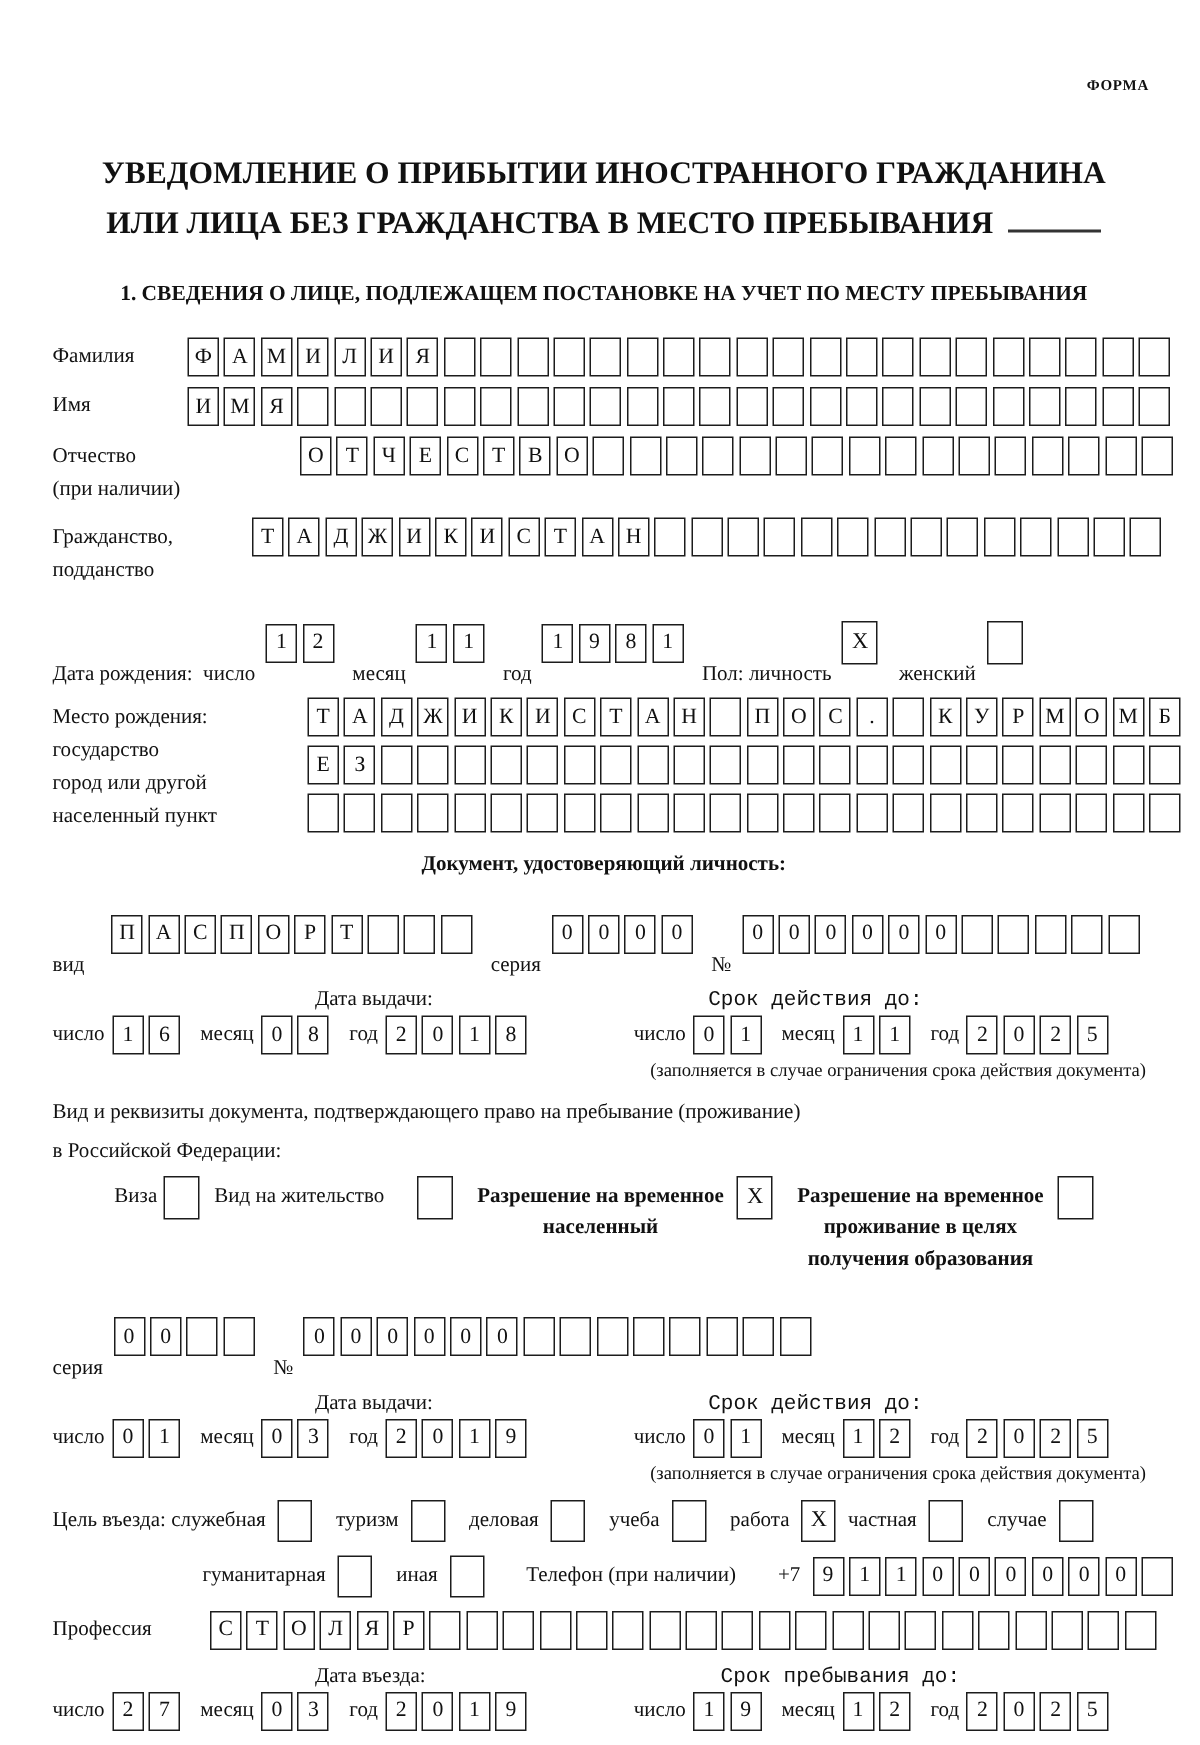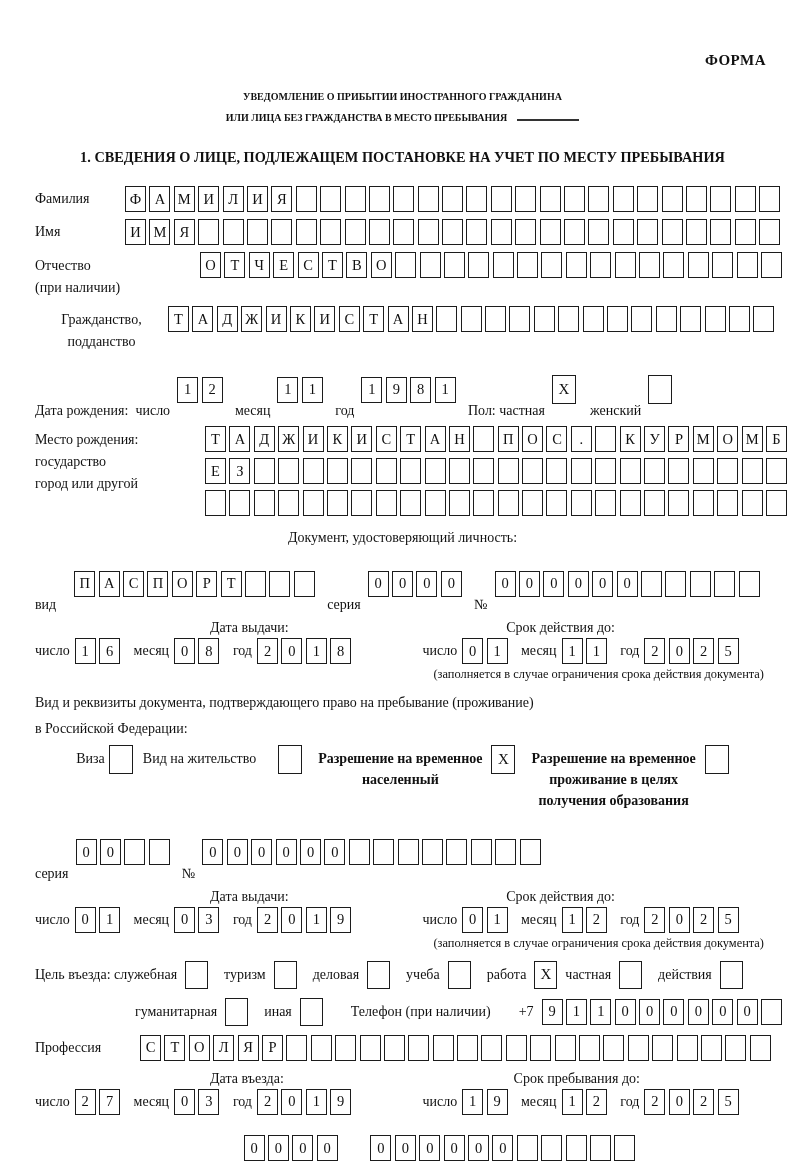--- a/index.html
+++ b/index.html
@@ -5,52 +5,52 @@
   html,body{margin:0;padding:0;background:#ffffff;}
   body{
     width:800px;height:1163px;
     font-family:"Liberation Serif","DejaVu Serif",serif;
     color:#111;overflow:hidden;
     box-sizing:border-box;
     padding:36px 30px 0 35px;
   }
   .appendix{margin-left:585px;font-size:13px;line-height:1.5;}
   .appendix .gap{margin-top:4px;}
-  .form-label{margin-top:16px;text-align:right;font-weight:bold;font-size:15px;letter-spacing:.5px;padding-right:4px;}
-  .title{margin-top:20px;text-align:center;font-weight:bold;font-size:10px;line-height:1.55;}
+  .form-label{margin-top:16px;text-align:right;font-weight:bold;font-size:10px;letter-spacing:.5px;padding-right:4px;}
+  .title{margin-top:36px;text-align:center;font-weight:bold;font-size:21px;line-height:1.55;}
   .blank-line{display:inline-block;width:62px;border-bottom:2px solid #333;height:14px;margin-left:10px;}
   .section-heading{margin-top:24px;text-align:center;font-weight:bold;font-size:14.3px;}
   .form-body{margin-top:20px;font-size:14px;}
   .row{display:flex;align-items:flex-start;margin-bottom:7px;}
   .lbl{padding-top:5px;flex:0 0 auto;}
   .w90{width:90px;}
-  .w133{width:133px;text-align:center;}
+  .w133{width:133px;}
   .w165{width:165px;}
   .w170{width:170px;}
   .lbl-col{flex:0 0 auto;line-height:22px;padding-top:3px;}
   .cells{display:flex;flex-wrap:nowrap;}
   .cell{
     width:19px;height:24px;border:1.6px solid #1c1c1c;margin-right:3.4px;
     display:flex;align-items:center;justify-content:center;
     font-size:14.5px;flex:0 0 auto;background:#fff;
   }
   .cell-rows .cells{margin-bottom:6px;}
   .cbox{
     width:22px;height:27px;border:1.6px solid #1c1c1c;
     display:flex;align-items:center;justify-content:center;
     font-size:15px;flex:0 0 auto;background:#fff;
   }
   .inline-row{display:flex;align-items:center;margin-bottom:7px;flex-wrap:nowrap;}
   .inline-row > span{margin-right:7px;white-space:nowrap;margin-top:43px;}
   .inline-row .cells{margin-right:9px;}
   .inline-row .cbox{margin-right:14px;}
-  .center-bold{text-align:center;font-weight:normal;font-size:14px;margin:8px 0 8px 0;}
+  .center-bold{text-align:center;font-weight:bold;font-size:14px;margin:8px 0 8px 0;}
   .dhrow{display:flex;font-size:14px;margin:6px 0 2px 0;}
   .dh1{margin-left:175px;}
-  .dh2{margin-left:auto;margin-right:155px;}
+  .dh2{margin-left:auto;margin-right:155px;font-family:Liberation Mono, monospace;}
   .daterow{display:flex;align-items:center;margin-bottom:3px;}
   .dgroup{display:flex;align-items:center;}
   .dgroup > span{margin-right:5px;white-space:nowrap;}
   .dgroup .cells{margin-right:10px;}
   .dgroup.right{margin-left:auto;margin-right:18px;}
   .note-right{text-align:right;font-size:12.4px;padding-right:6px;margin-bottom:10px;}
   .plain{margin:4px 0;line-height:1.6;}
   .opts-row{display:flex;align-items:flex-start;margin:4px 0 12px 0;justify-content:center;}
   .opt{display:flex;align-items:flex-start;margin-right:16px;}
   .opt .olbl{line-height:1.5;white-space:nowrap;margin-right:9px;padding-top:3px;}
@@ -226,31 +226,32 @@
           <div class="cell">1</div>
           <div class="cell">1</div>
         </div>
       <span>год</span>
       <div class="cells">
           <div class="cell">1</div>
           <div class="cell">9</div>
           <div class="cell">8</div>
           <div class="cell">1</div>
         </div>
-      <span>Пол: частная</span>
+      <span>Пол: личность</span>
       <div class="cbox">X</div>
       <span>женский</span>
       <div class="cbox"></div>
     </div>
 
     <div class="row">
       <div class="lbl-col w170">
         <div>Место рождения:</div>
         <div>государство</div>
         <div>город или другой</div>
+        <div>населенный пункт</div>
       </div>
       <div class="cell-rows">
         <div class="cells">
             <div class="cell">Т</div>
             <div class="cell">А</div>
             <div class="cell">Д</div>
             <div class="cell">Ж</div>
             <div class="cell">И</div>
             <div class="cell">К</div>
             <div class="cell">И</div>
@@ -520,21 +521,21 @@
       <span>туризм</span>
       <div class="cbox"></div>
       <span>деловая</span>
       <div class="cbox"></div>
       <span>учеба</span>
       <div class="cbox"></div>
       <span>работа</span>
       <div class="cbox tight">X</div>
       <span>частная</span>
       <div class="cbox"></div>
-      <span>действия</span>
+      <span>случае</span>
       <div class="cbox" style="margin-right:0;"></div>
     </div>
 
     <div class="purpose-row indent100">
       <span>гуманитарная</span>
       <div class="cbox"></div>
       <span>иная</span>
       <div class="cbox" style="margin-right:28px;"></div>
       <span style="margin-right:28px;">Телефон (при наличии)</span>
       <span>+7</span>

